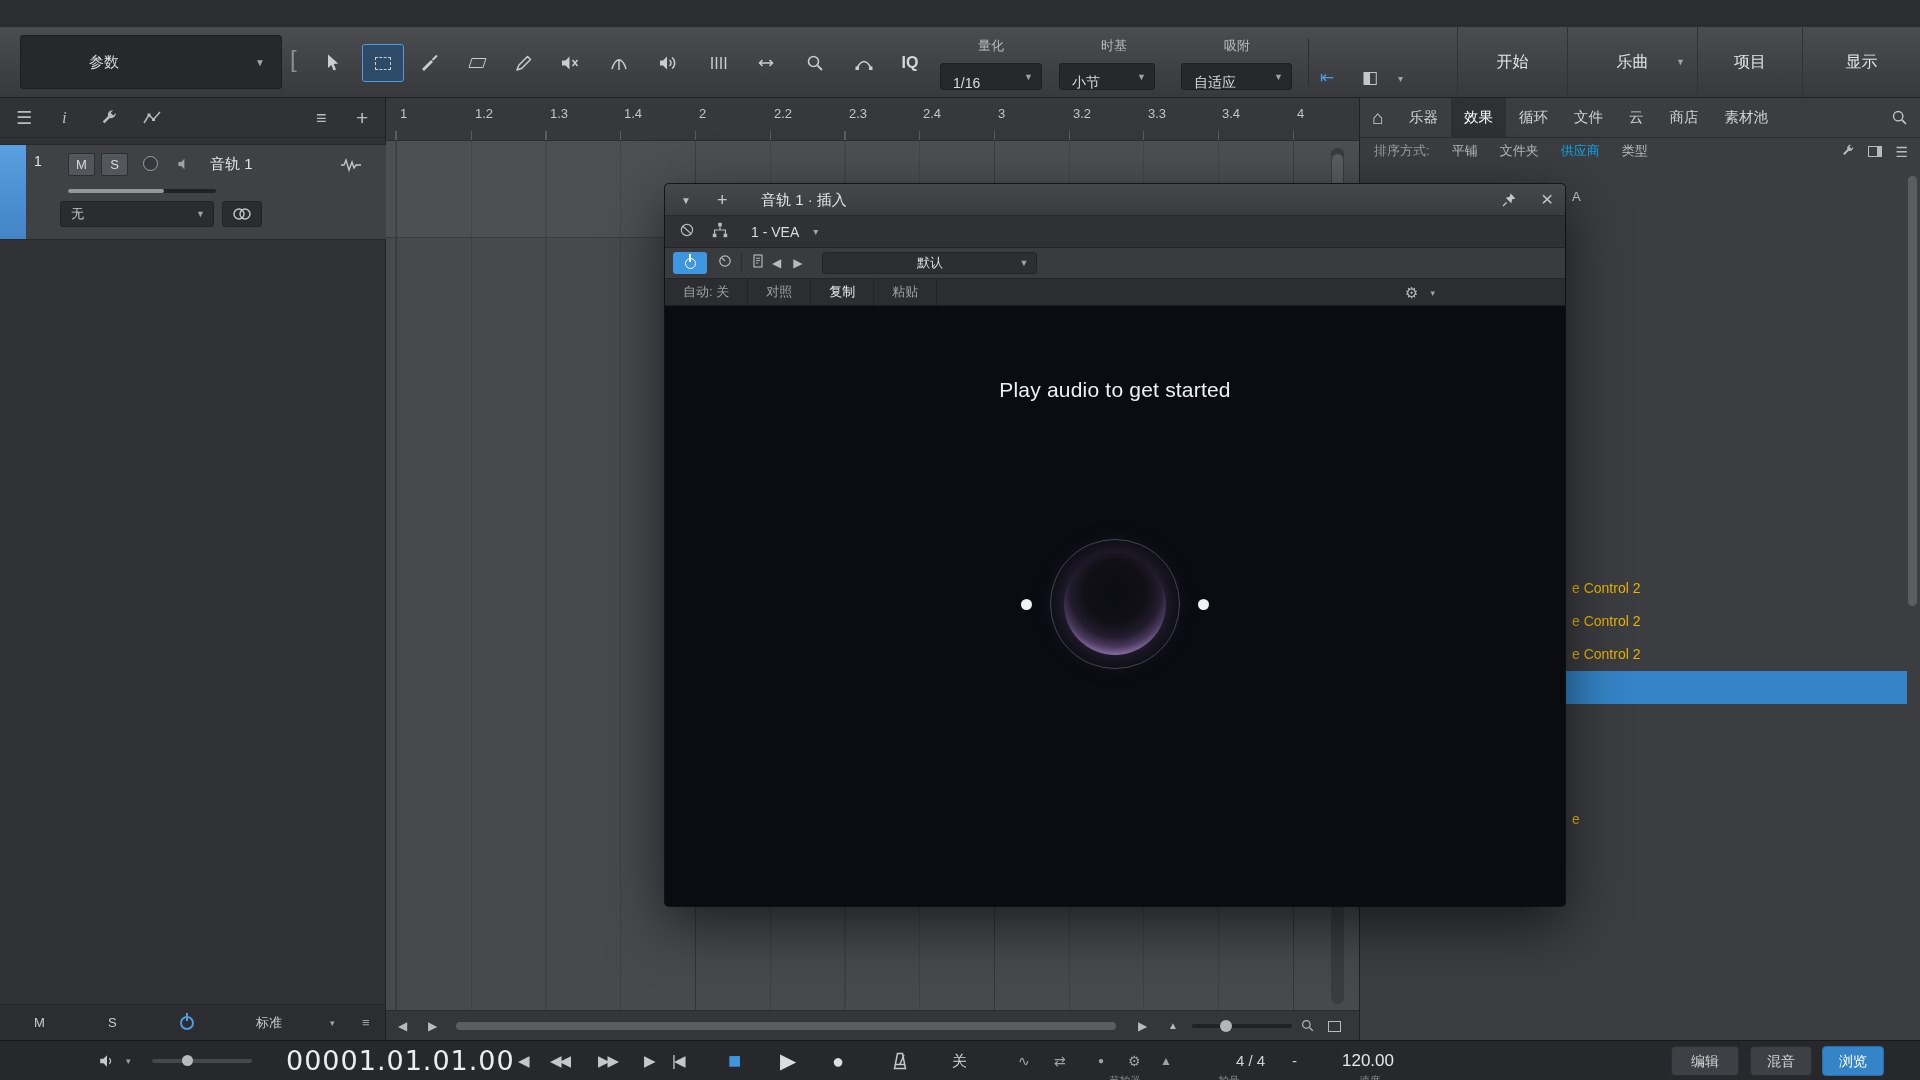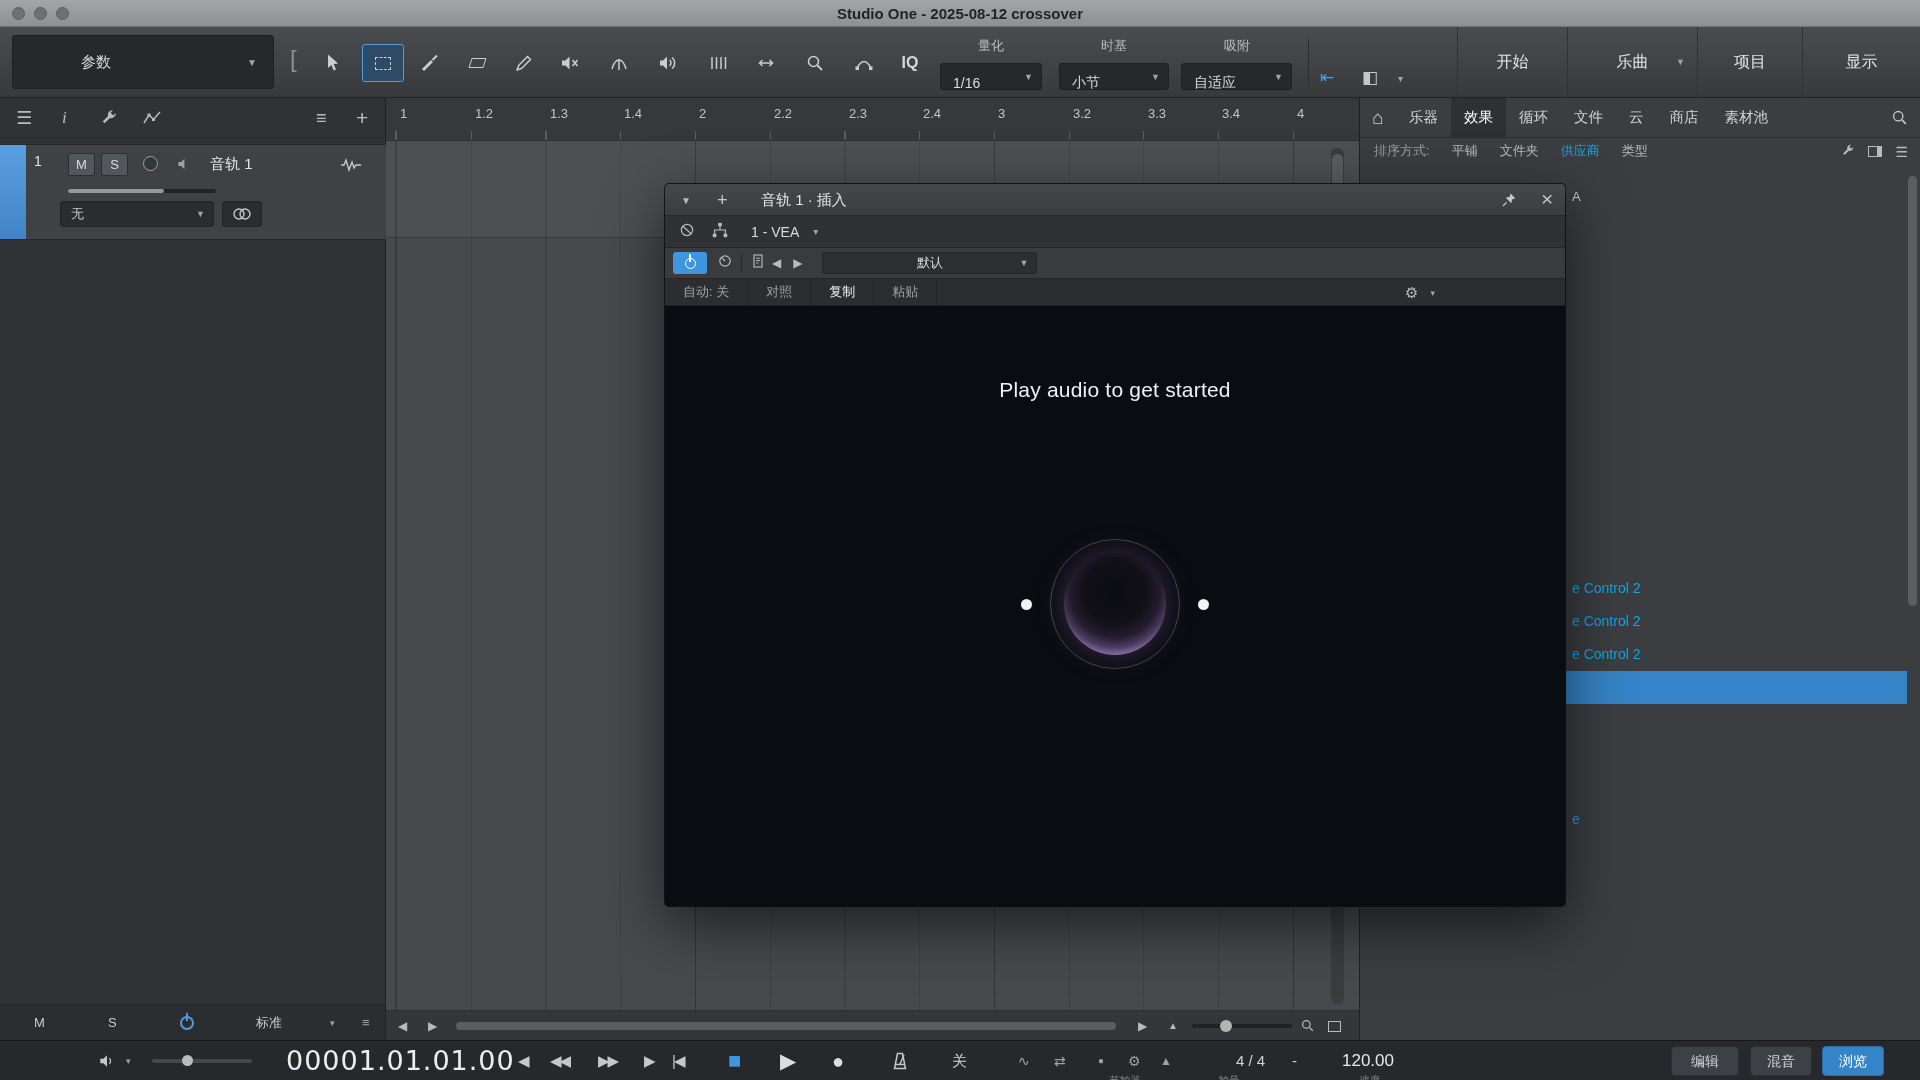--- a/index.html
+++ b/index.html
@@ -12,21 +12,21 @@
   .titlebar{position:absolute;left:0;top:0;width:1920px;height:27px;
     background:linear-gradient(#a3a5a9,#8d8f93);border-bottom:1px solid #6f7174;}
   .traffic{position:absolute;left:12px;top:7px;display:flex;gap:9px;}
   .tl{width:13px;height:13px;border-radius:50%;background:#6e7074;border:1px solid #5c5e62;}
   .wtitle{position:absolute;left:0;right:0;top:0;height:27px;line-height:27px;text-align:center;
     font-size:15px;font-weight:700;color:#212327;}
 
   
   .toolbar{position:absolute;left:0;top:27px;width:1920px;height:71px;
     background:linear-gradient(#4a4c50,#37393d);border-bottom:1px solid #1f2123;}
-  .pbox{position:absolute;left:12px;top:8px;width:262px;height:54px;background:#26282b;
+  .pbox{position:absolute;left:20px;top:8px;width:262px;height:54px;background:#26282b;
     border:1px solid #1d1f21;border-radius:3px;display:flex;align-items:center;}
   .pbox .lbl{margin-left:68px;font-size:15px;color:#dadbdc;}
   .pbox .dd{position:absolute;right:16px;font-size:10px;color:#a2a3a5;}
   .tbracket{position:absolute;left:290px;top:18px;font-size:24px;color:#8e8f92;}
   .tool{position:absolute;top:17px;width:42px;height:38px;display:flex;align-items:center;justify-content:center;border-radius:3px;}
   .tool.active{background:#2d4a66;border:1px solid #4f9ce0;}
   .rangebox{width:16px;height:13px;border:1.6px dashed #cbccce;display:block;}
   .eraserbox{width:15px;height:10px;border:1.6px solid #cbccce;transform:skewX(-18deg);display:block;border-radius:1px;}
   .iqlbl{position:absolute;left:888px;top:17px;width:44px;height:38px;display:flex;align-items:center;justify-content:center;
     font-size:16px;font-weight:700;color:#d6d7d9;}
@@ -99,21 +99,21 @@
   .btab.active{background:#2e3034;color:#ffffff;}
   .bsearch{position:absolute;right:12px;top:11px;}
   .bsort{position:absolute;left:0;top:40px;width:100%;height:26px;font-size:13px;display:flex;align-items:center;}
   .bsort .slabel{margin-left:14px;color:#9a9b9d;}
   .sopt{margin-left:22px;color:#b9babc;}
   .sopt.sel{color:#0ea5e9;}
   .sort-ics{position:absolute;right:12px;top:5px;display:flex;gap:13px;align-items:center;}
   .panel-ic{width:14px;height:11px;border:1.4px solid #b9babc;position:relative;display:inline-block;}
   .panel-ic::after{content:"";position:absolute;right:0;top:0;bottom:0;width:4px;background:#b9babc;}
   .bgroup{position:absolute;left:0;width:547px;height:26px;line-height:26px;font-size:13px;color:#c9cacc;padding-left:212px;}
-  .bitem{position:absolute;left:0;width:547px;height:33px;line-height:33px;font-size:14px;color:#0ea5e9;padding-left:212px;}
+  .bitem{position:absolute;left:0;width:547px;height:33px;line-height:33px;font-size:14px;color:#eab308;padding-left:212px;}
   .bitem.selected{background:#3584c7;color:#ffffff;}
   .bscroll{position:absolute;right:3px;top:70px;bottom:160px;width:9px;}
   .bsthumb{position:absolute;left:0;top:8px;width:9px;height:430px;background:#5b5d61;border-radius:5px;}
   .binfo{position:absolute;left:0;bottom:0;width:100%;height:145px;background:#35373b;border-top:1px solid #26282a;}
   .fxsq{position:absolute;left:19px;top:4px;width:40px;height:40px;background:#26282b;border:1px solid #1a1c1e;border-radius:4px;
     text-align:center;line-height:38px;font-size:15px;font-weight:700;color:#d9dadb;}
   .fxsq2{position:absolute;left:42px;top:32px;width:26px;height:26px;background:#26282b;border:1px solid #1a1c1e;border-radius:3px;
     display:flex;align-items:center;justify-content:center;}
   .binfo .pname{position:absolute;left:78px;top:4px;font-size:16px;color:#e4e5e6;}
   .birow{position:absolute;left:78px;font-size:13.5px;color:#9a9b9d;}
@@ -175,28 +175,20 @@
   .tlabel{position:absolute;top:33px;font-size:10.5px;color:#87898c;transform:translateX(-50%);}
   .tbtn{position:absolute;top:5px;height:30px;border-radius:4px;background:#3d4045;border:1px solid #2b2d30;
     text-align:center;line-height:28px;font-size:14px;color:#d2d3d5;}
   .tbtn.browse{background:#3584c7;border-color:#2a6da8;color:#fff;}
 </style>
 </head>
 <body>
 
 <div class="screen">
 
-  <div class="titlebar">
-    <div class="traffic">
-      <span class="tl"></span>
-      <span class="tl"></span>
-      <span class="tl"></span>
-    </div>
-    <div class="wtitle">Studio One - 2025-08-12 crossover</div>
-  </div>
 
   <div class="toolbar">
     <div class="pbox">
       <span class="lbl">参数</span>
       <span class="dd">▼</span>
     </div>
     <span class="tbracket">[</span>
 
     <div class="tool" style="left:311px">
       <svg width="20" height="20" viewBox="0 0 20 20">
@@ -262,21 +254,21 @@
         </svg>
     </div>
     <div class="iqlbl">IQ</div>
 
     <span class="qlabel" style="left:991px">量化</span>
     <div class="qbox" style="left:940px;width:102px">
       <span class="val">1/16</span>
       <span class="dd">▼</span>
     </div>
     <span class="qlabel" style="left:1114px">时基</span>
-    <div class="qbox" style="left:1059px;width:110px">
+    <div class="qbox" style="left:1059px;width:96px">
       <span class="val">小节</span>
       <span class="dd">▼</span>
     </div>
     <span class="qlabel" style="left:1237px">吸附</span>
     <div class="qbox" style="left:1181px;width:111px">
       <span class="val">自适应</span>
       <span class="dd">▼</span>
     </div>
 
     <span class="tsep" style="left:1308px"></span>

